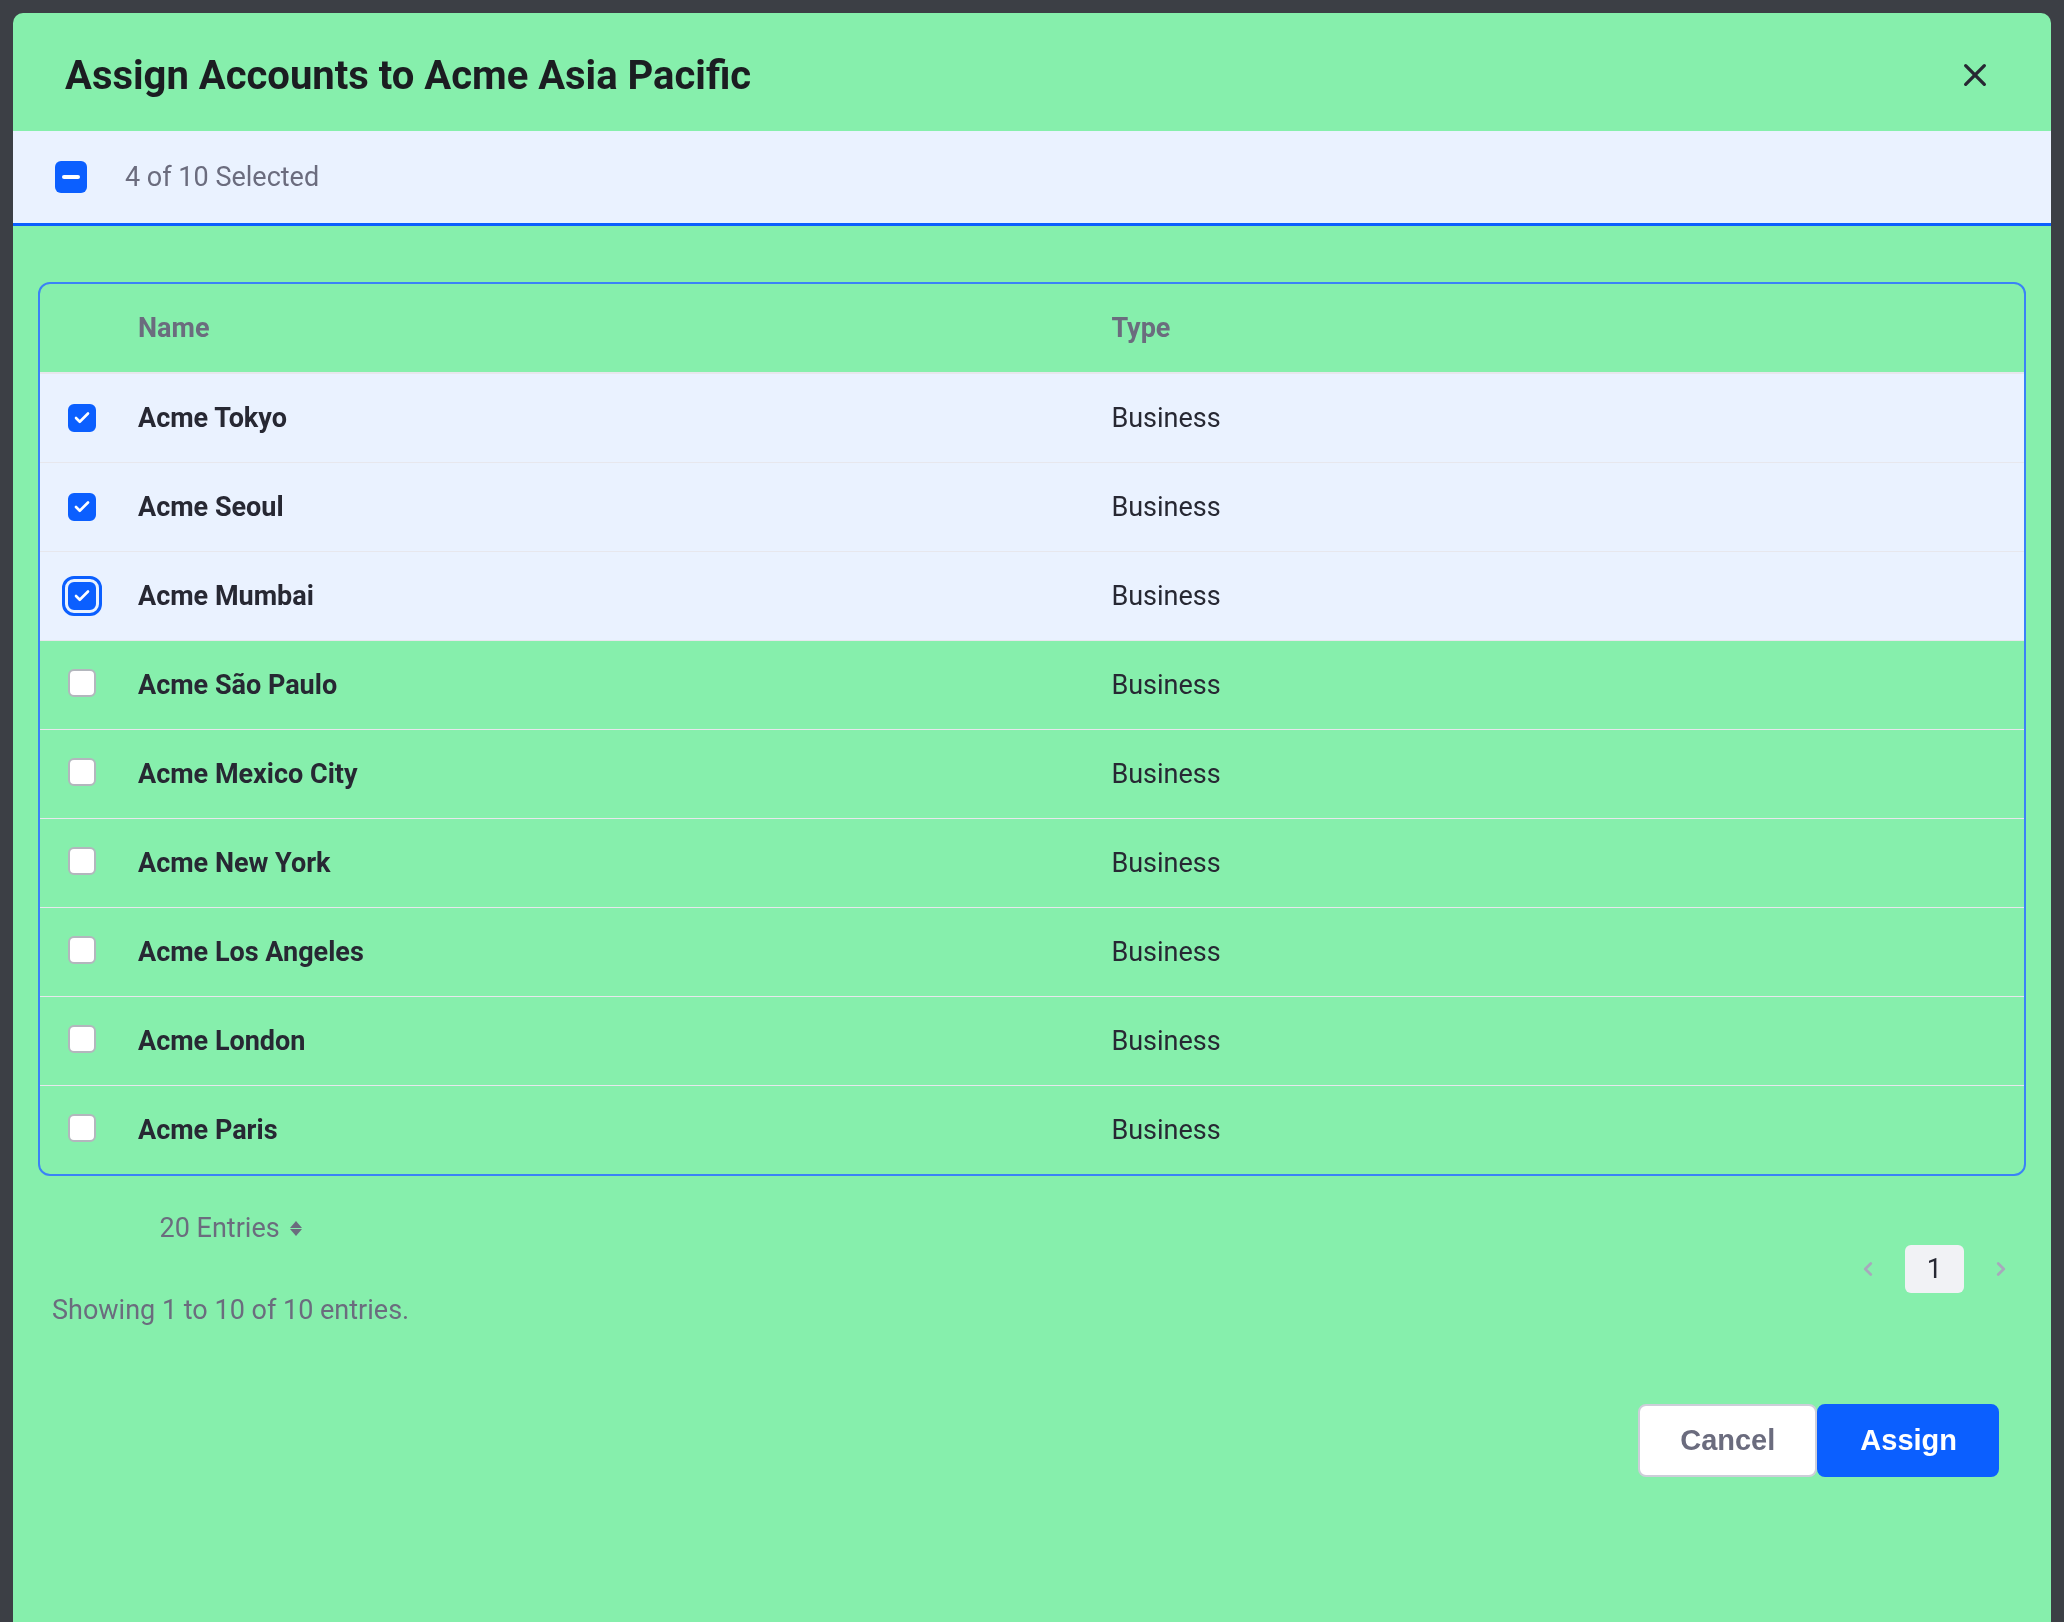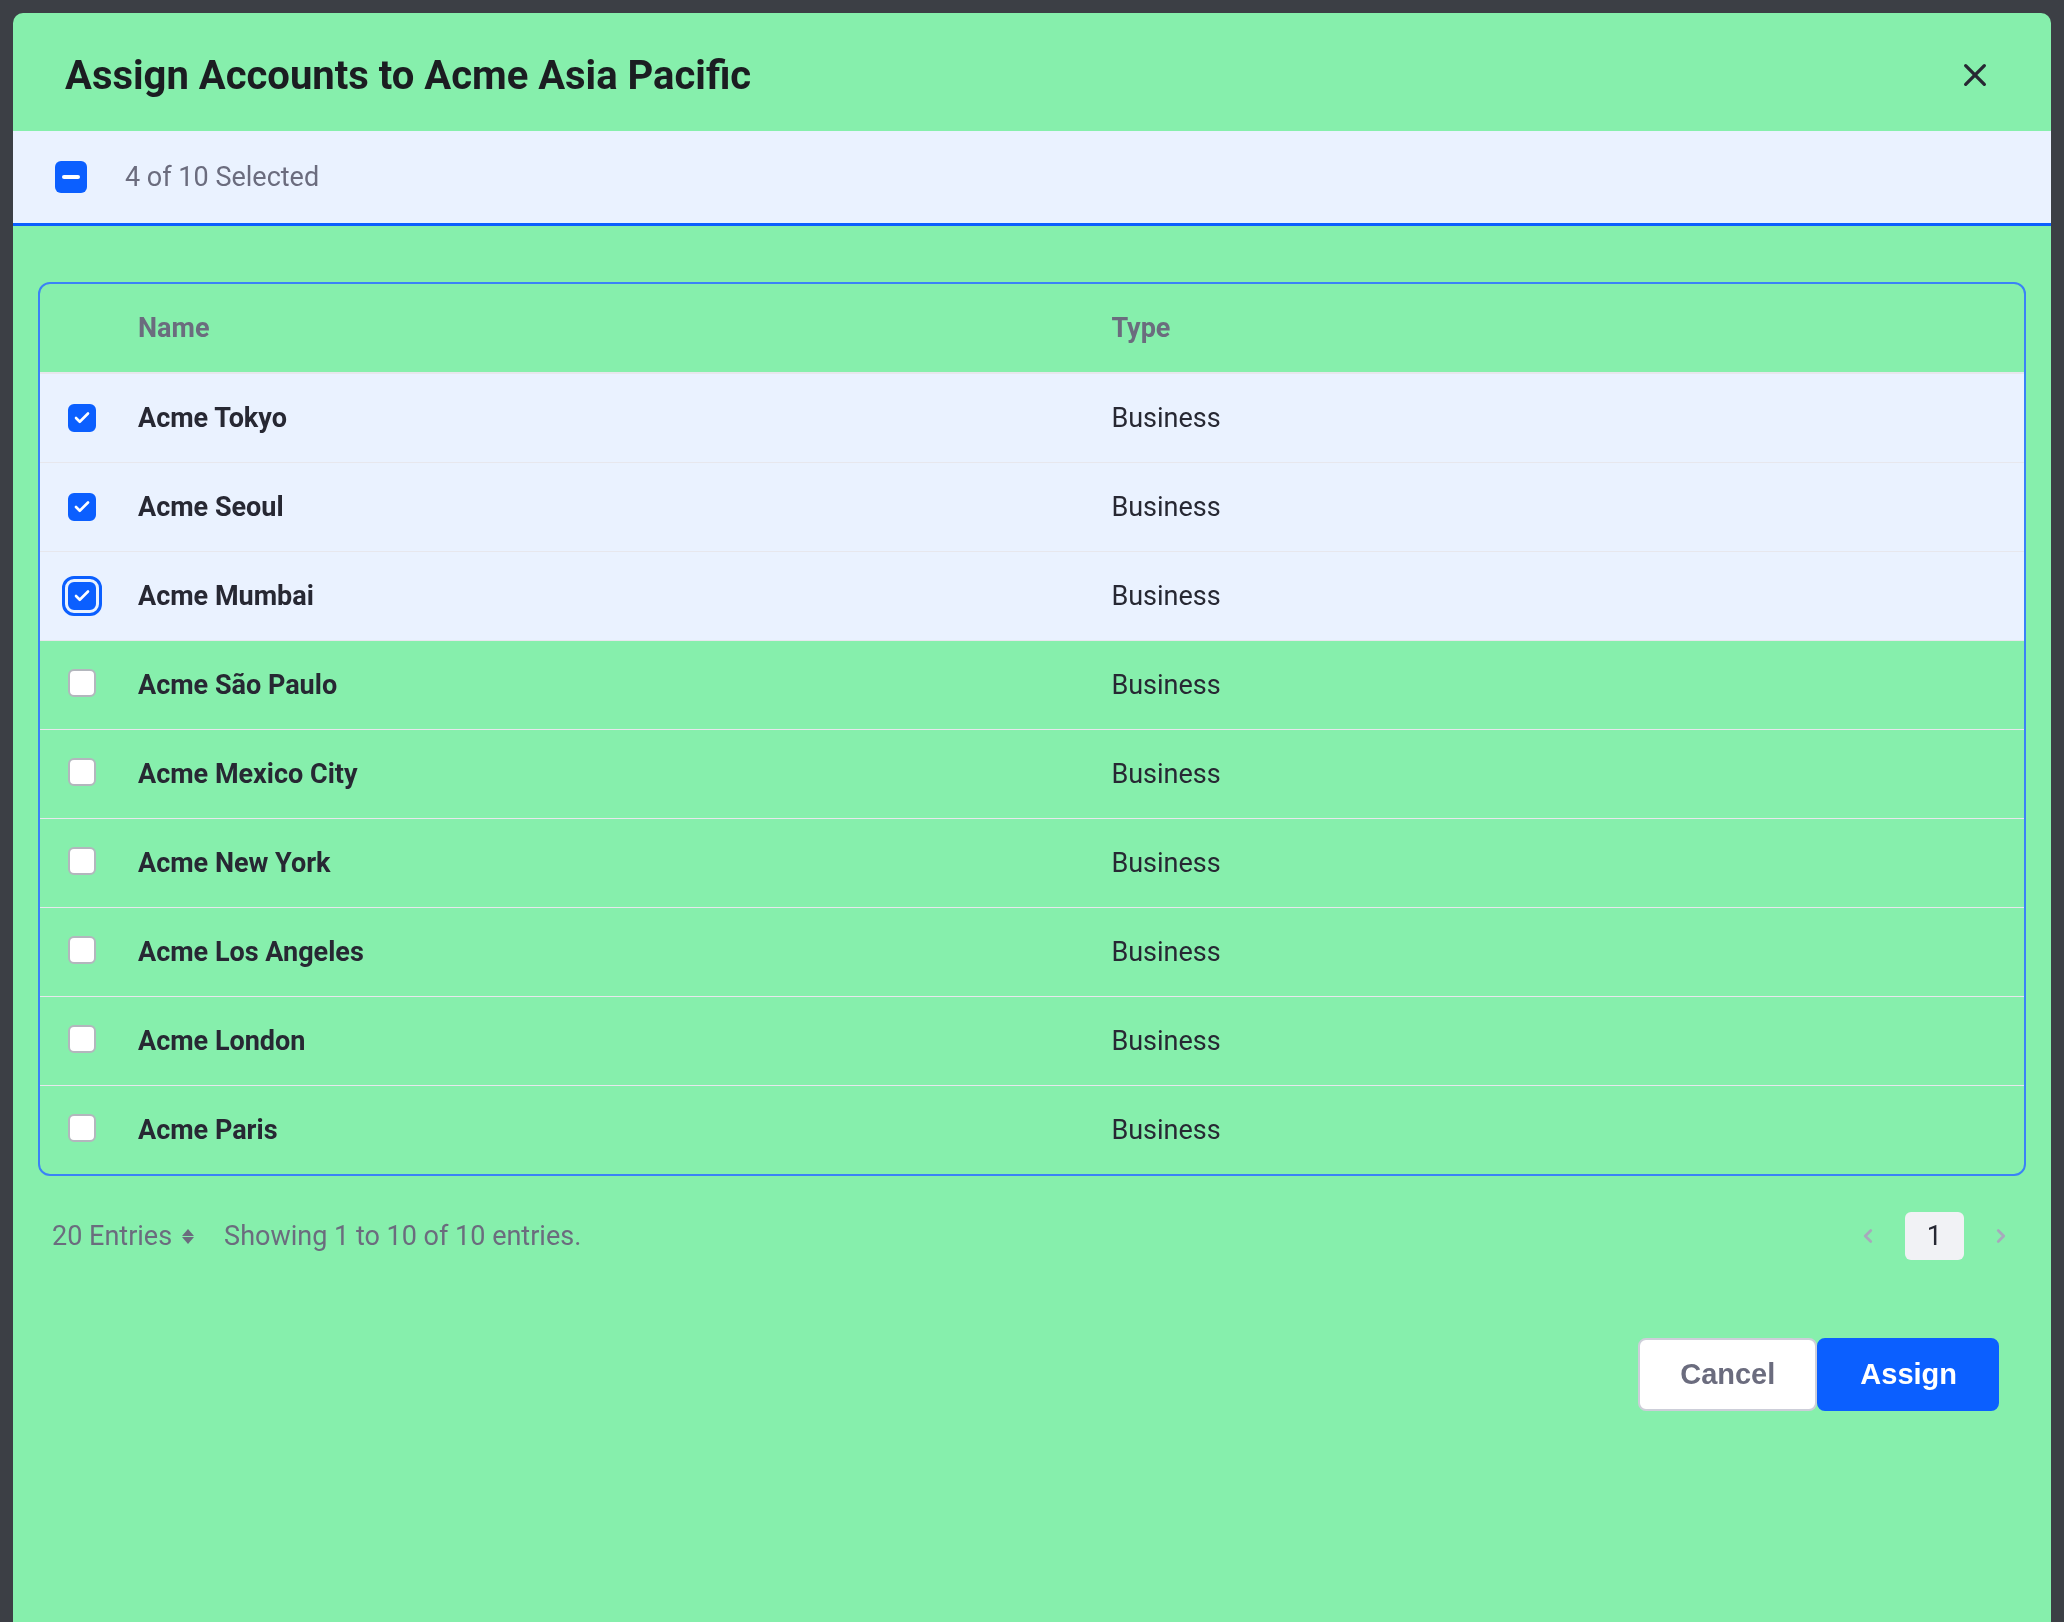--- a/index.html
+++ b/index.html
@@ -128,21 +128,21 @@
     .checkbox svg { width: 18px; height: 18px; display: none; }
     .checkbox.checked svg { display: block; }
     .table-footer {
       display: flex;
       align-items: center;
       justify-content: space-between;
       padding: 36px 14px 0 14px;
       font-size: 27px;
       color: #6b6c7e;
     }
-    .footer-left { display: flex; align-items: center; gap: 30px; }
+    .footer-left { display: flex; align-items: center; gap: 50px; flex-direction: column; }
     .entries-select { display: inline-flex; align-items: center; gap: 10px; cursor: pointer; }
     .sort-caret { display: inline-flex; flex-direction: column; gap: 1px; }
     .sort-caret .tri-up {
       width: 0; height: 0;
       border-left: 6px solid transparent;
       border-right: 6px solid transparent;
       border-bottom: 7px solid #6b6c7e;
     }
     .sort-caret .tri-down {
       width: 0; height: 0;

